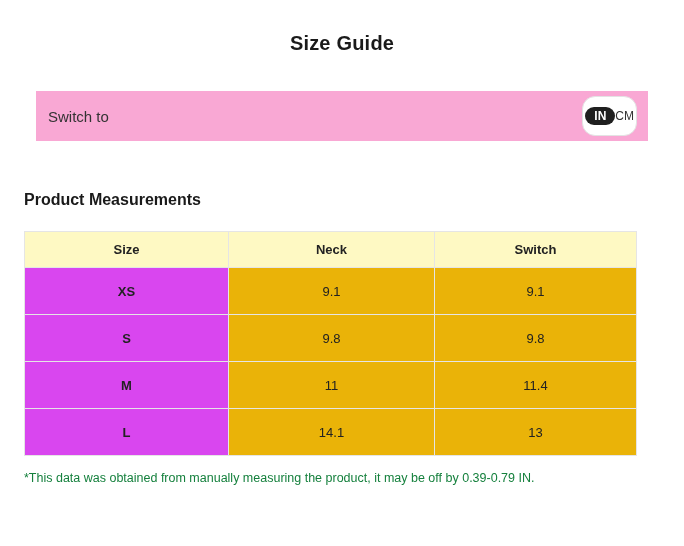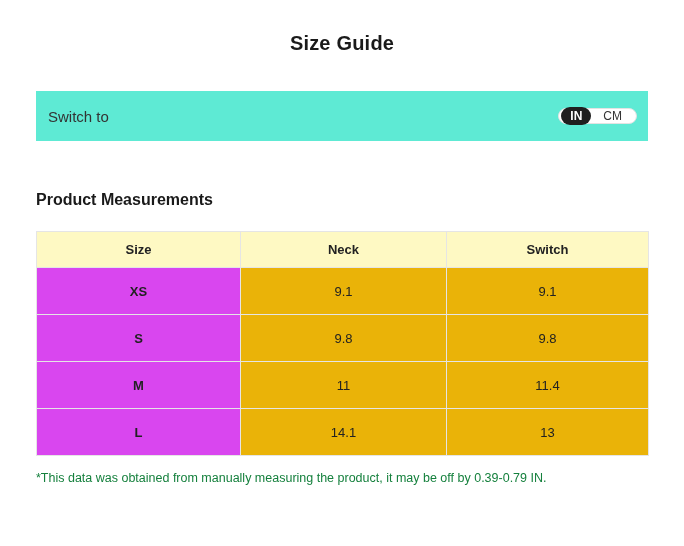--- a/index.html
+++ b/index.html
@@ -3,59 +3,59 @@
 <meta charset="utf-8">
 <style>
   * { margin: 0; padding: 0; box-sizing: border-box; }
   html, body {
     width: 684px; height: 546px;
     background: #ffffff;
     font-family: "Liberation Sans", sans-serif;
     color: #222222;
     overflow: hidden;
   }
-  .content { padding: 0 36px; }
+  .content { padding: 0 24px; }
 
   .page-title {
     text-align: center;
     font-size: 20px;
     font-weight: 700;
     color: #1a1a1a;
     padding-top: 31px;
     line-height: 24px;
     letter-spacing: 0.2px;
   }
 
   .switch-band {
     margin: 36px 36px 0 36px;
     height: 50px;
-    background: #5eead4;
+    background: #f9a8d4;
     display: flex;
     align-items: center;
     justify-content: space-between;
     padding: 0 11px 0 12px;
   }
   .switch-label {
     font-size: 15px;
     color: #333333;
   }
   .unit-toggle {
     display: flex;
     align-items: center;
     background: #ffffff;
     border: 1px solid #e3e3e3;
     border-radius: 13px;
-    height: 16px;
+    height: 40px;
     padding: 2px;
     cursor: pointer;
   }
   .unit-option {
     font-size: 12px;
     line-height: 18px;
-    padding: 0 12px;
+    padding: 0 0;
     border-radius: 10px;
     color: #333333;
     background: transparent;
     border: none;
     font-family: "Liberation Sans", sans-serif;
     cursor: pointer;
   }
   .unit-option.selected {
     background: #1f1f1f;
     color: #ffffff;

